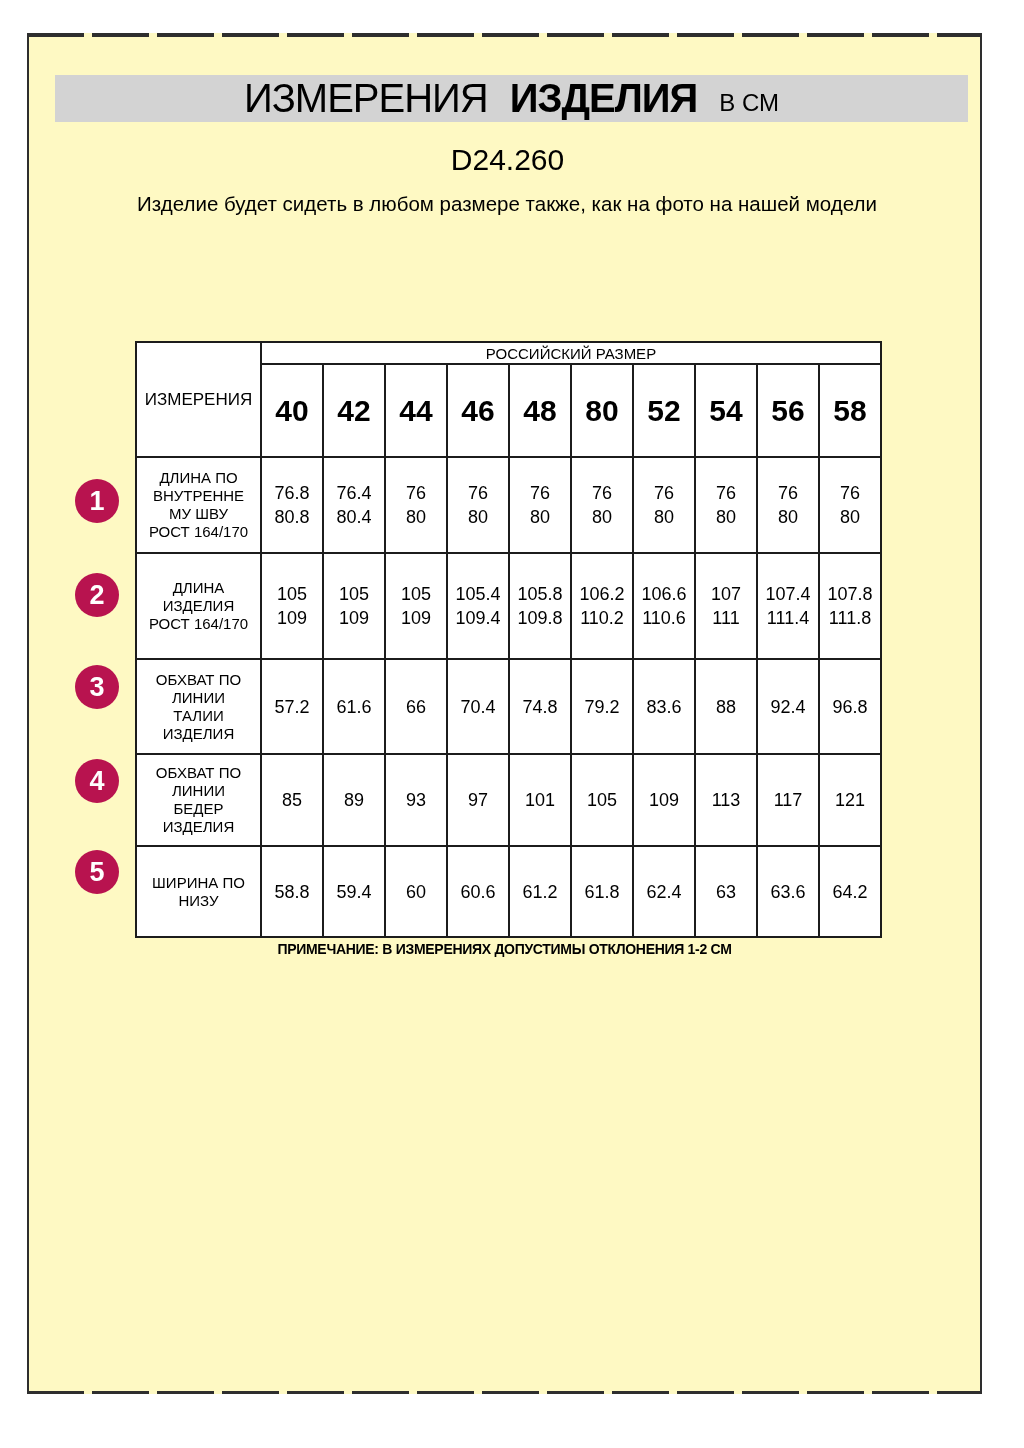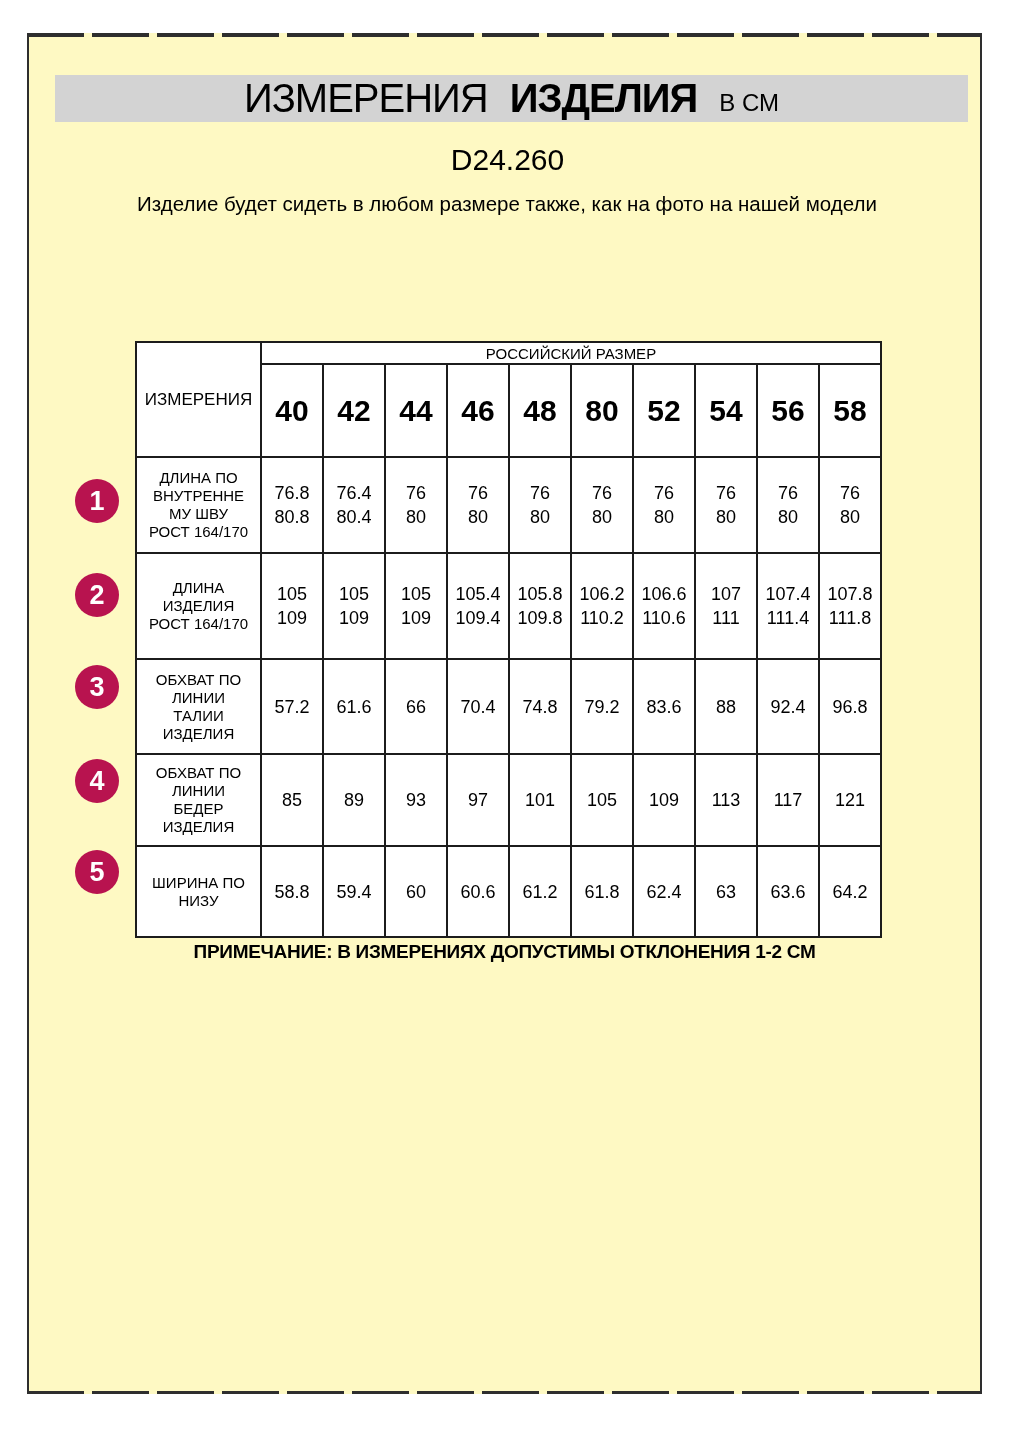--- a/index.html
+++ b/index.html
@@ -78,21 +78,21 @@
     display: flex; align-items: center; justify-content: center;
   }
   .marker:nth-of-type(1) { top: 446px; }
   .marker:nth-of-type(2) { top: 540px; }
   .marker:nth-of-type(3) { top: 632px; }
   .marker:nth-of-type(4) { top: 726px; }
   .marker:nth-of-type(5) { top: 817px; }
 
   .note {
     position: absolute; top: 908px; left: 0; width: 100%;
-    text-align: center; font-size: 19px; font-weight: 700; letter-spacing: -0.3px;
+    text-align: center; font-size: 14px; font-weight: 700; letter-spacing: -0.3px;
   }
 </style>
 </head>
 <body>
 
 <div class="page">
   <div class="edge-top"></div>
   <div class="edge-bottom"></div>
 
   <div class="title-bar">

